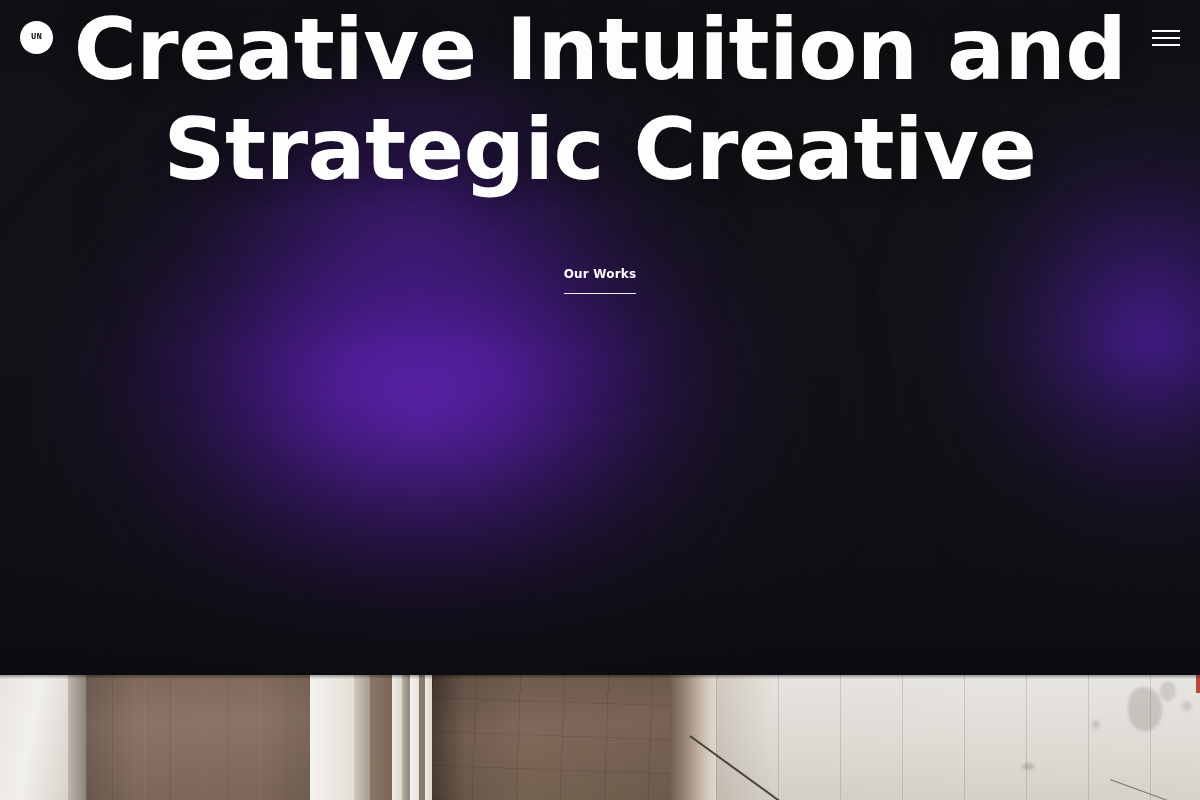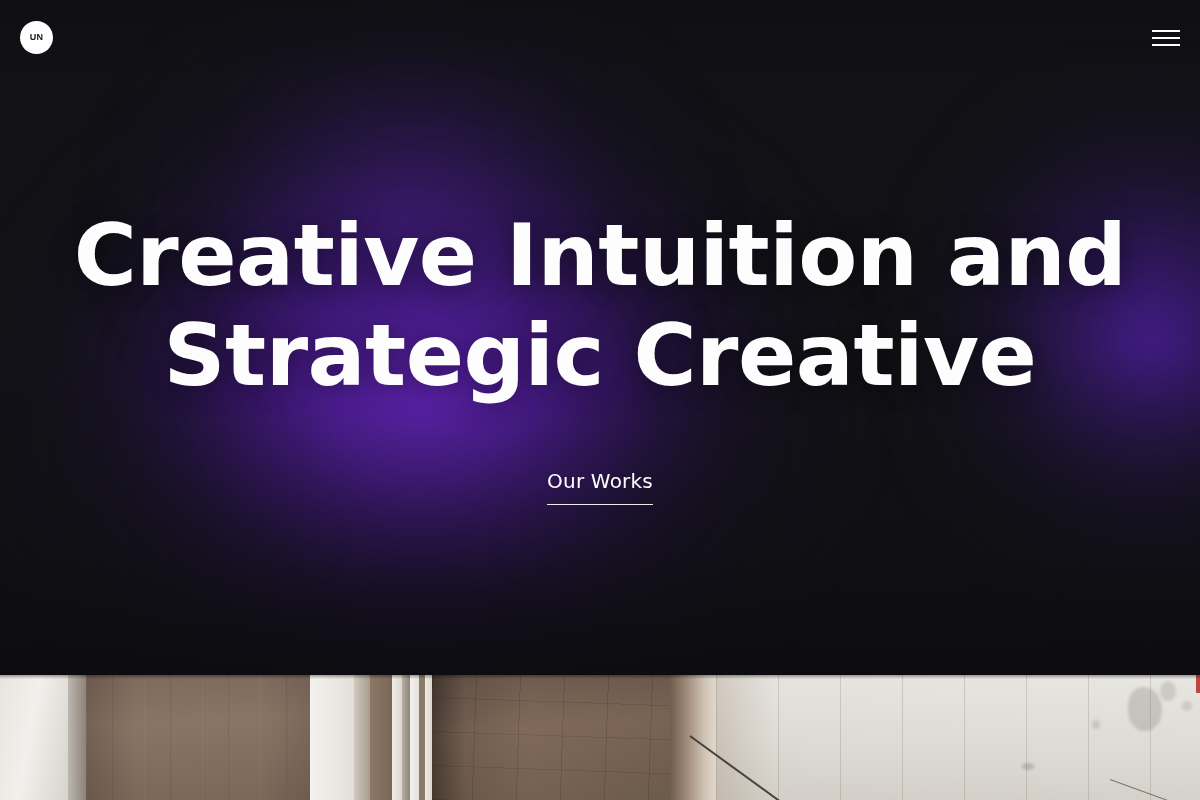--- a/index.html
+++ b/index.html
@@ -117,21 +117,21 @@
     align-items:center;
     justify-content:center;
     cursor:pointer;
   }
   .logo-text {
     font-size:9px;
     font-weight:700;
     letter-spacing:0.2px;
     color:#15151a;
     line-height:1;
-    font-family:Liberation Sans, sans-serif;
+    font-family:Liberation Mono, monospace;
   }
 
   .menu-btn {
     position:absolute;
     right:20px;
     top:24px;
     width:32px;
     height:28px;
     display:flex;
     flex-direction:column;
@@ -155,21 +155,20 @@
     position:absolute;
     left:0;
     top:0;
     width:1200px;
     height:675px;
     z-index:20;
     display:flex;
     flex-direction:column;
     align-items:center;
     justify-content:flex-start;
-    padding-top:206px;
     pointer-events:none;
   }
 
   .headline {
     width:1100px;
     text-align:center;
     color:#fdfdfd;
     font-family:"DejaVu Sans", "Liberation Sans", sans-serif;
     font-size:86px;
     font-weight:700;
@@ -180,22 +179,22 @@
   .headline-line { display:block; white-space:nowrap; }
 
   .cta-wrap {
     margin-top:64px;
     pointer-events:auto;
   }
   .cta-link {
     display:inline-block;
     color:#ffffff;
     font-family:"DejaVu Sans", "Liberation Sans", sans-serif;
-    font-size:20px;
-    font-weight:400;
+    font-size:12px;
+    font-weight:700;
     letter-spacing:0.2px;
     text-decoration:none;
     padding-bottom:12px;
     border-bottom:1.6px solid rgba(255,255,255,0.92);
     cursor:pointer;
     line-height:1.1;
   }
 
   
   .photo-strip {

